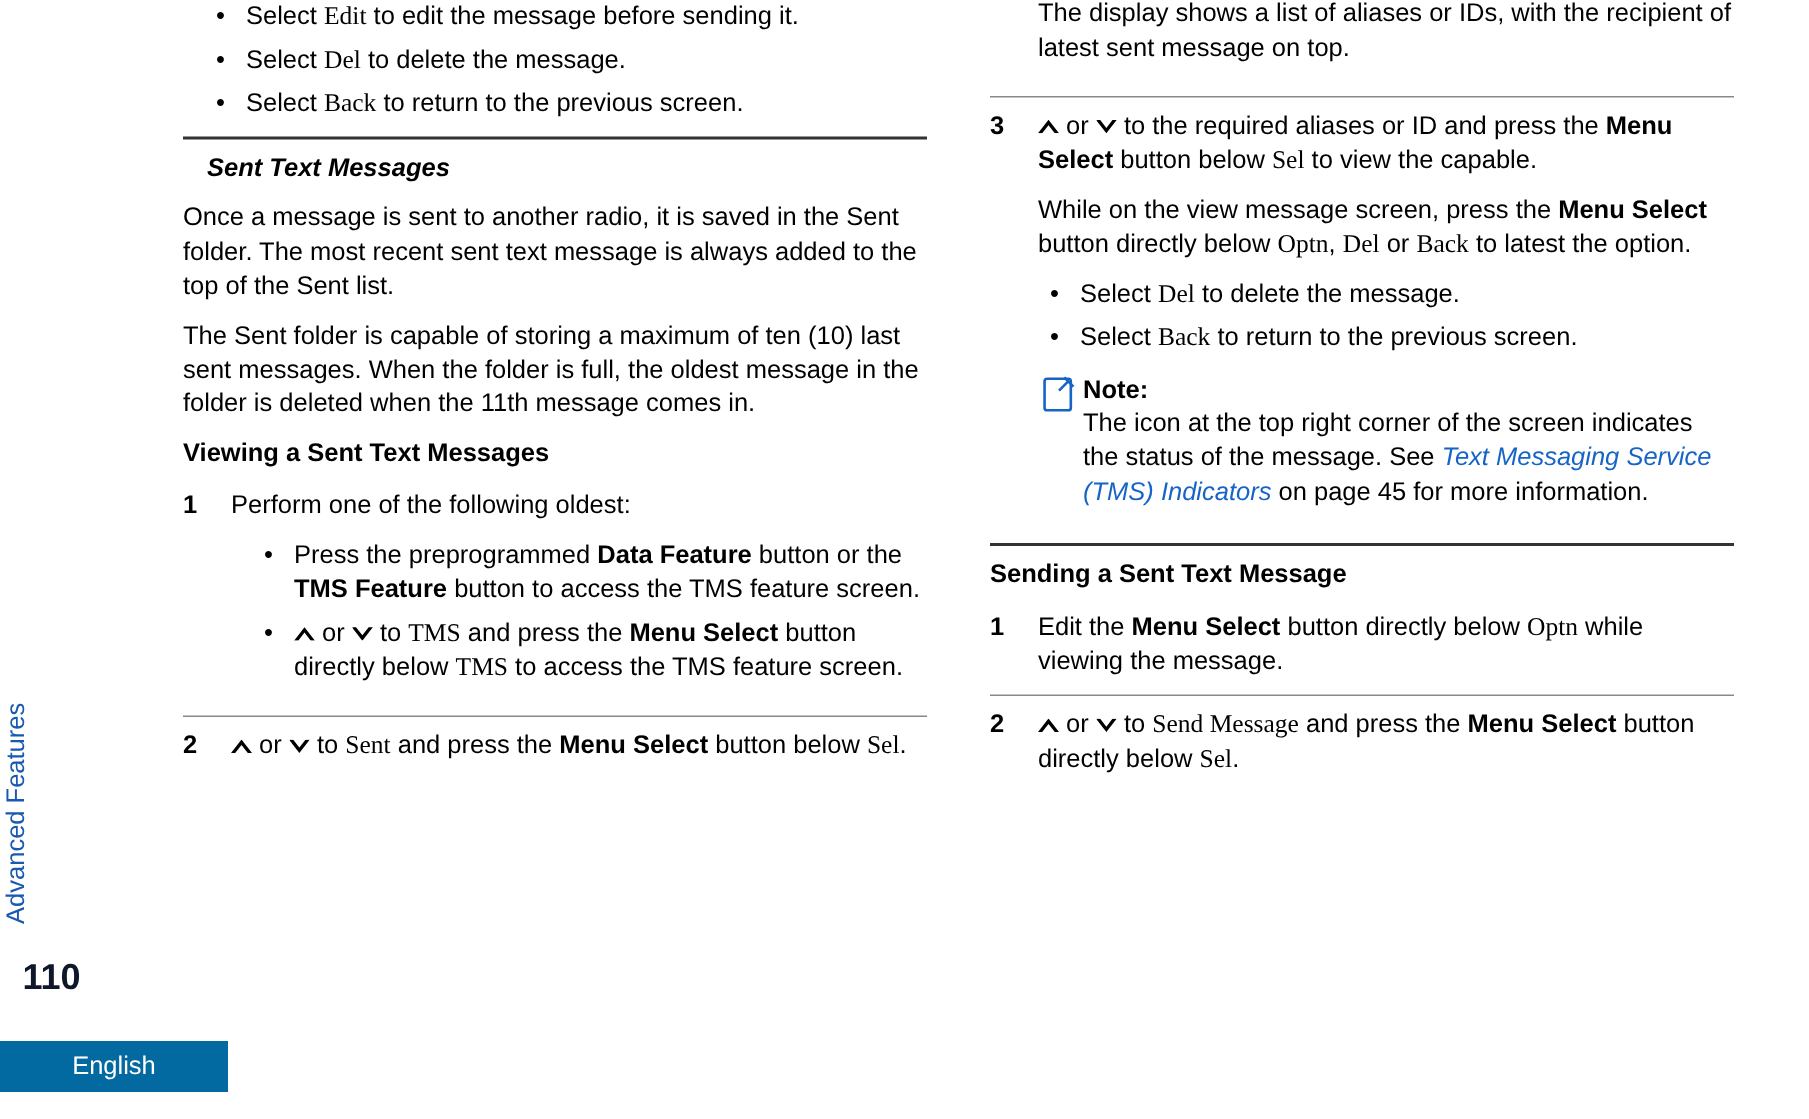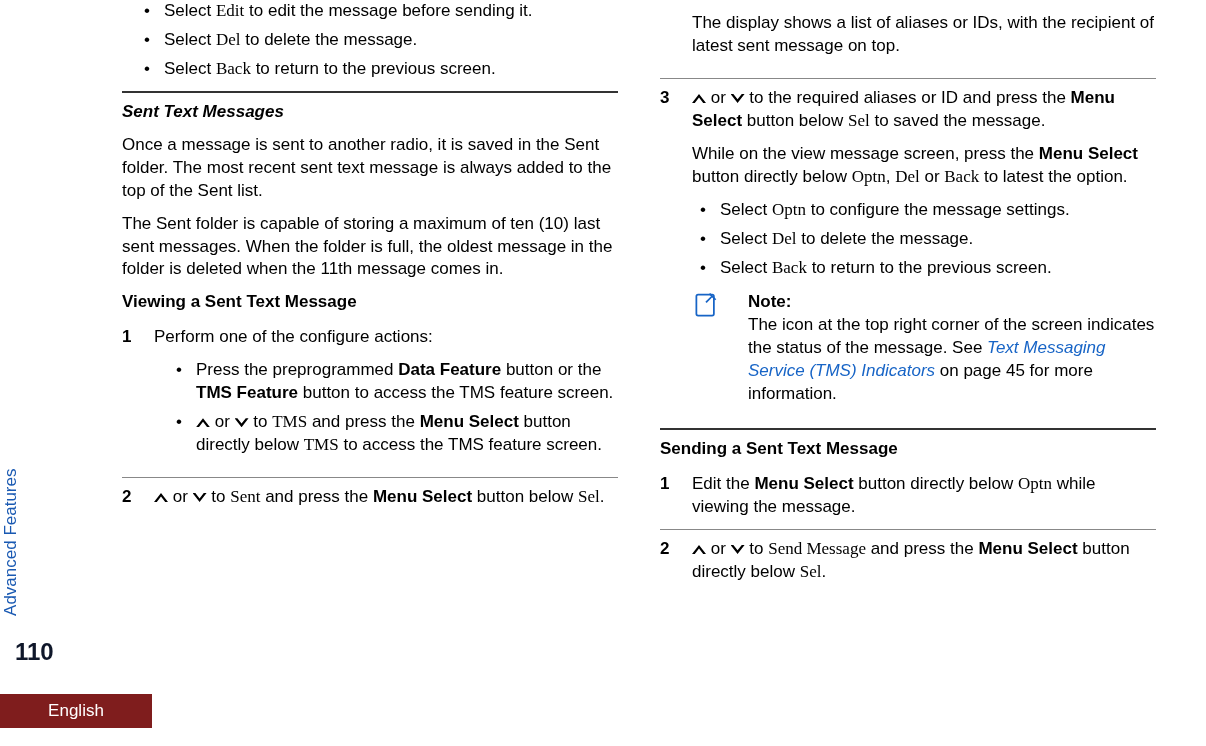--- a/index.html
+++ b/index.html
@@ -36,21 +36,21 @@
     color: #0f172a;
     font-weight: bold;
     font-size: 24px;
   }
   .lang-box {
     position: absolute;
     left: 0;
     bottom: 18px;
     width: 152px;
     height: 34px;
-    background: #7f1d1d;
+    background: #0369a1;
     color: #fff;
     display: flex;
     align-items: center;
     justify-content: center;
     font-size: 17px;
   }
   .columns {
     position: absolute;
     left: 122px;
     right: 50px;
@@ -76,29 +76,29 @@
   .step-body { flex: 1; }
   .bold { font-weight: bold; }
   .serif { font-family: "Times New Roman", Times, serif; }
   .hr-heavy { border: none; border-top: 2px solid #333; margin: 10px 0 8px; }
   .hr-light { border: none; border-top: 1px solid #888; margin: 10px 0 8px; }
 
   h4.sec-title {
     font-weight: bold;
     font-style: italic;
     font-size: 17px;
-    margin: 6px 0 10px;
+    margin: 6px 16px 10px;
   }
   h4.sub-title {
     font-weight: bold;
     font-size: 17px;
     margin: 6px 0 12px;
   }
 
-  .note-box { display: flex; gap: 28px; margin: 12px 0; }
+  .note-box { display: flex; gap: 2px; margin: 12px 0; }
   .note-icon {
     width: 28px;
     height: 28px;
     flex: 0 0 28px;
   }
   .note-icon svg { width: 28px; height: 28px; }
   .link { color: #1764c6; font-style: italic; }
 
   .arrow-up, .arrow-down {
     display: inline-block;
@@ -137,26 +137,26 @@
         </li>
       </ul>
 
       <hr class="hr-heavy">
 
       <h4 class="sec-title">Sent Text Messages</h4>
 
       <p>Once a message is sent to another radio, it is saved in the Sent folder. The most recent sent text message is always added to the top of the Sent list.</p>
       <p>The Sent folder is capable of storing a maximum of ten (10) last sent messages. When the folder is full, the oldest message in the folder is deleted when the 11th message comes in.</p>
 
-      <h4 class="sub-title">Viewing a Sent Text Message</h4>
+      <h4 class="sub-title">Viewing a Sent Text Messages</h4>
 
       <div class="step-row">
         <div class="step-num">1</div>
         <div class="step-body">
-          <p>Perform one of the configure actions:</p>
+          <p>Perform one of the following oldest:</p>
           <ul class="bullet-list">
             <li>
               <span>Press the preprogrammed </span><span class="bold">Data Feature</span><span> button or the </span><span class="bold">TMS Feature</span><span> button to access the TMS feature screen.</span>
             </li>
             <li>
               <span class="arrow-up"></span><span> or </span><span class="arrow-down"></span><span> to </span><span class="serif">TMS</span><span> and press the </span><span class="bold">Menu Select</span><span> button directly below </span><span class="serif">TMS</span><span> to access the TMS feature screen.</span>
             </li>
           </ul>
         </div>
       </div>
@@ -166,43 +166,40 @@
       <div class="step-row">
         <div class="step-num">2</div>
         <div class="step-body">
           <span class="arrow-up"></span><span> or </span><span class="arrow-down"></span><span> to </span><span class="serif">Sent</span><span> and press the </span><span class="bold">Menu Select</span><span> button below </span><span class="serif">Sel</span><span>.</span>
         </div>
       </div>
     </div>
 
     <div class="col">
 
-      <div class="step-row" style="margin-top:14px;">
+      <div class="step-row" style="margin-top:0;">
         <div class="step-num"></div>
         <div class="step-body">
           <p style="margin-top:-2px;">The display shows a list of aliases or IDs, with the recipient of latest sent message on top.</p>
         </div>
       </div>
 
       <hr class="hr-light">
 
       <div class="step-row">
         <div class="step-num">3</div>
         <div class="step-body">
           <p>
-            <span class="arrow-up"></span><span> or </span><span class="arrow-down"></span><span> to the required aliases or ID and press the </span><span class="bold">Menu Select</span><span> button below </span><span class="serif">Sel</span><span> to saved the message.</span>
+            <span class="arrow-up"></span><span> or </span><span class="arrow-down"></span><span> to the required aliases or ID and press the </span><span class="bold">Menu Select</span><span> button below </span><span class="serif">Sel</span><span> to view the capable.</span>
           </p>
           <p>
             <span>While on the view message screen, press the </span><span class="bold">Menu Select</span><span> button directly below </span><span class="serif">Optn</span><span>, </span><span class="serif">Del</span><span> or </span><span class="serif">Back</span><span> to latest the option.</span>
           </p>
 
           <ul class="bullet-list" style="padding-left:10px;">
-            <li>
-              <span>Select </span><span class="serif">Optn</span><span> to configure the message settings.</span>
-            </li>
             <li>
               <span>Select </span><span class="serif">Del</span><span> to delete the message.</span>
             </li>
             <li>
               <span>Select </span><span class="serif">Back</span><span> to return to the previous screen.</span>
             </li>
           </ul>
 
           <div class="note-box">
             <div class="note-icon">

